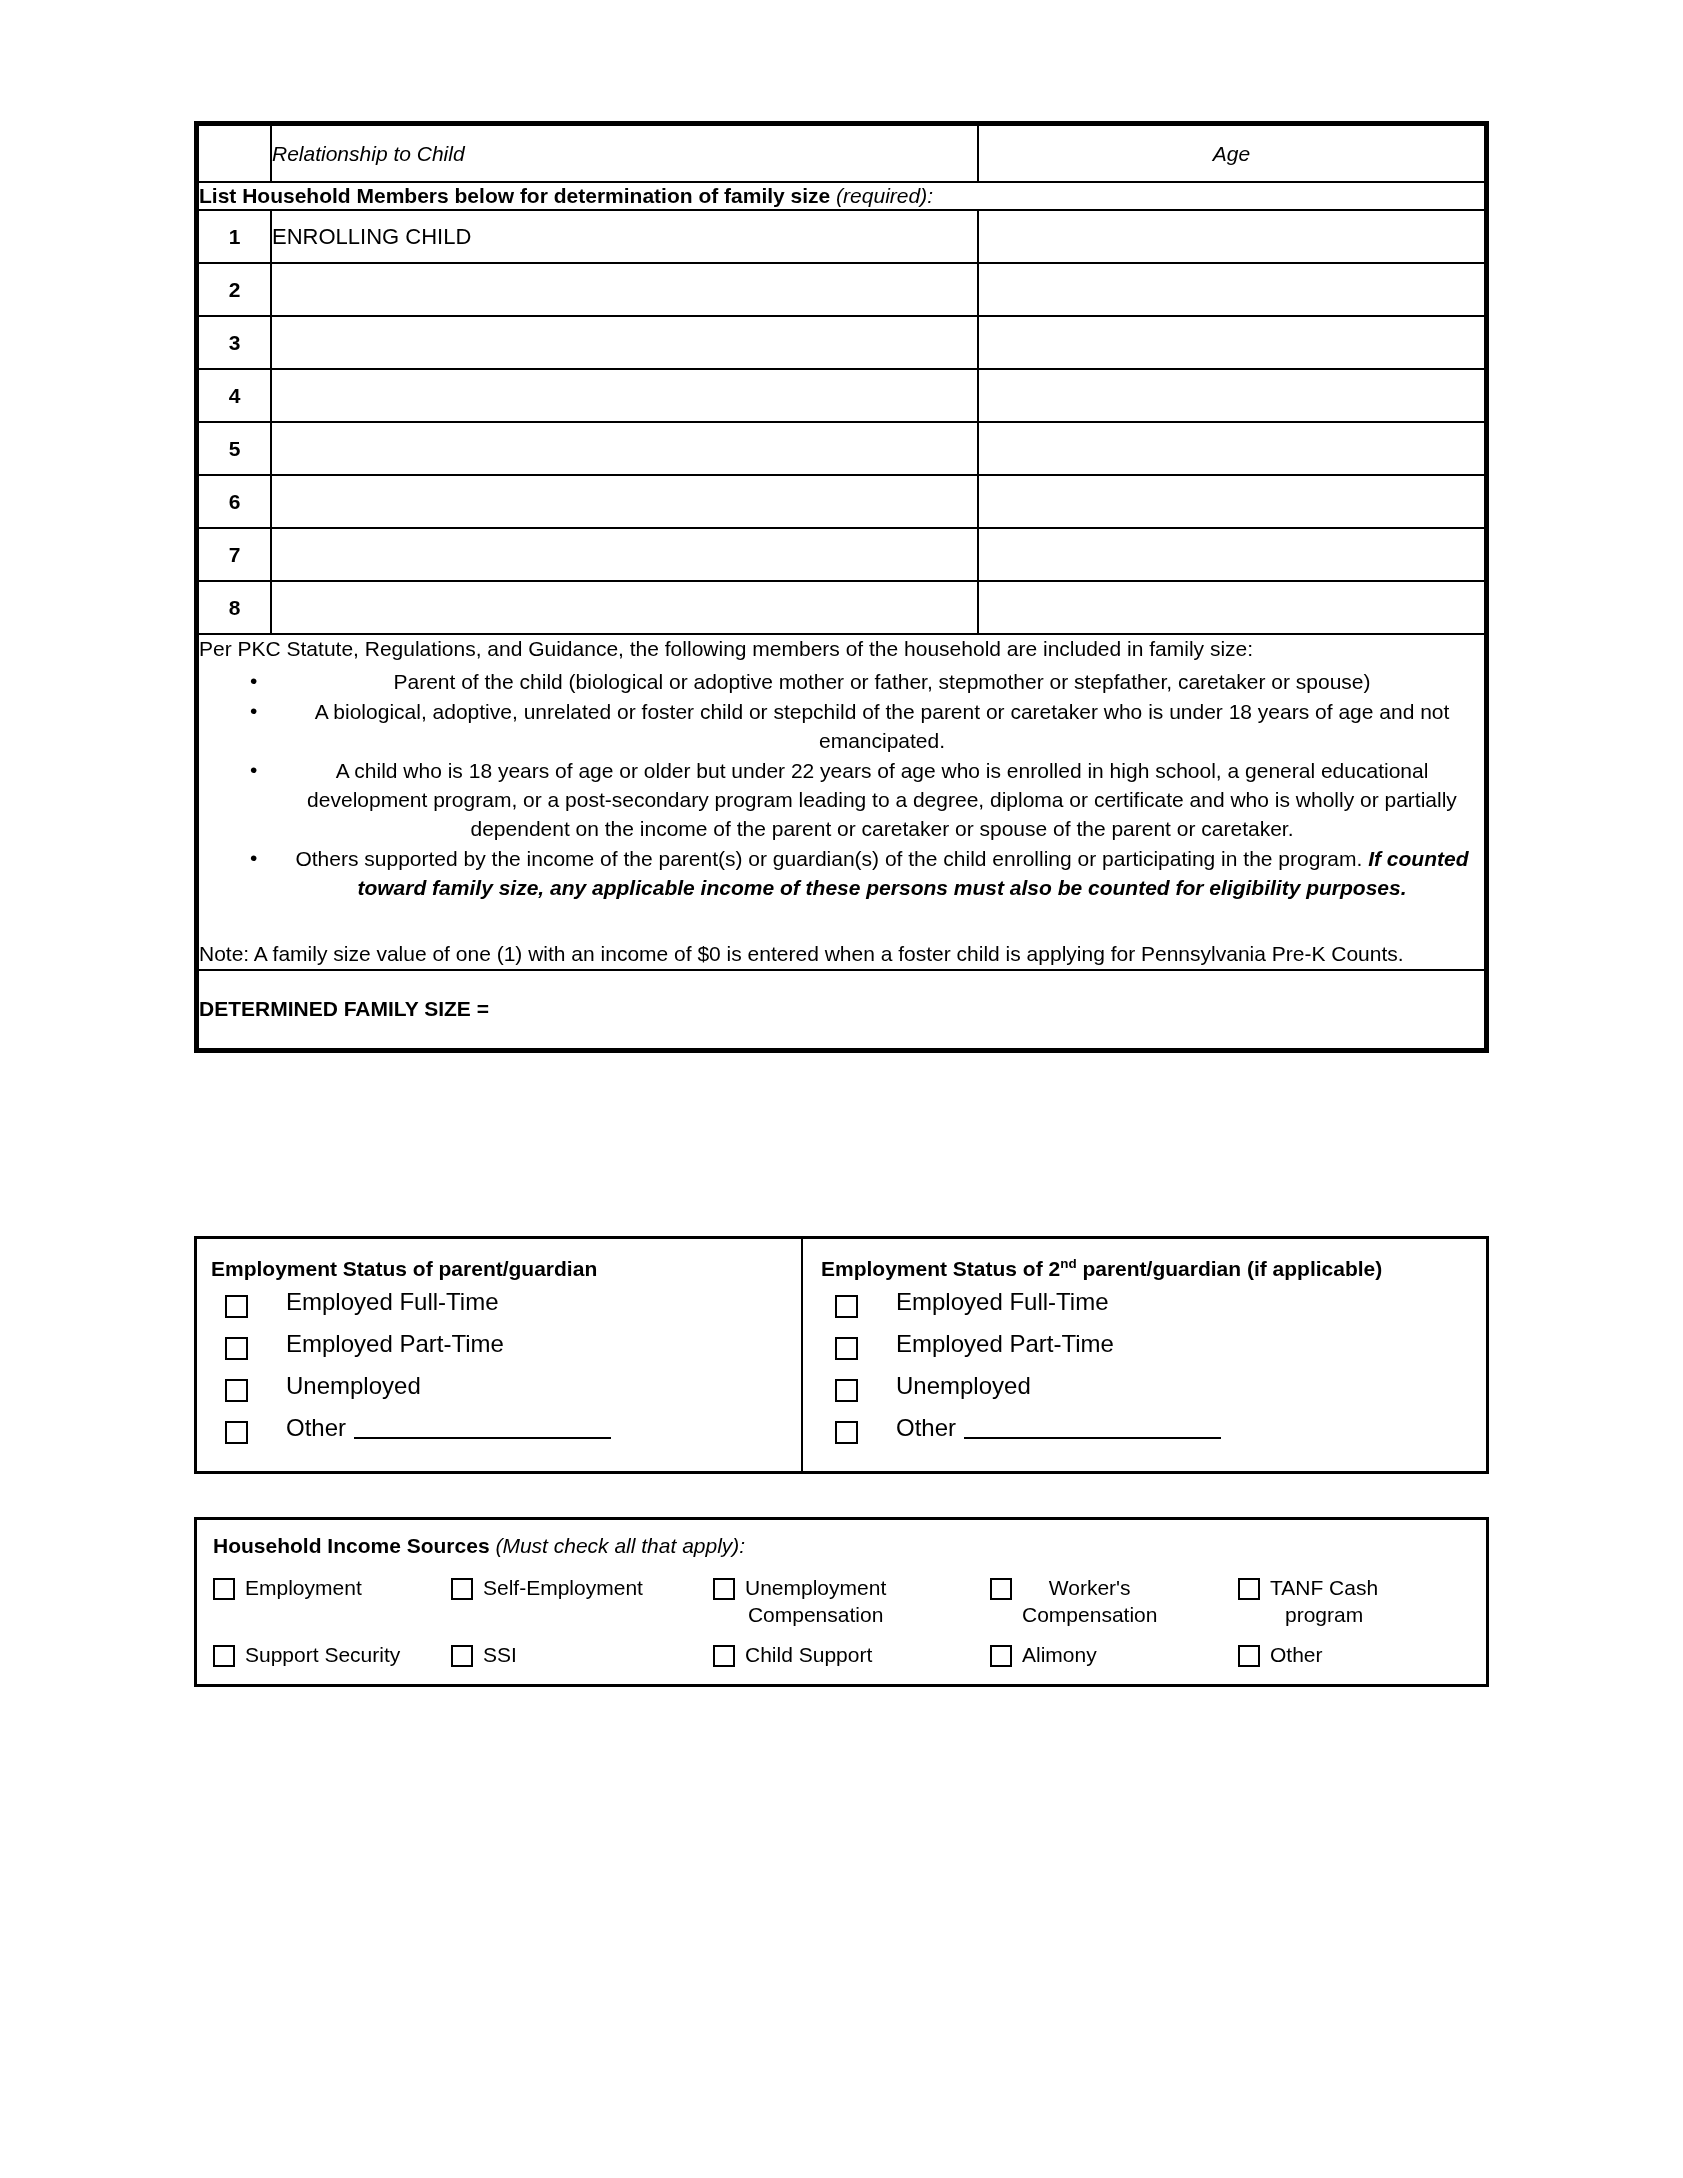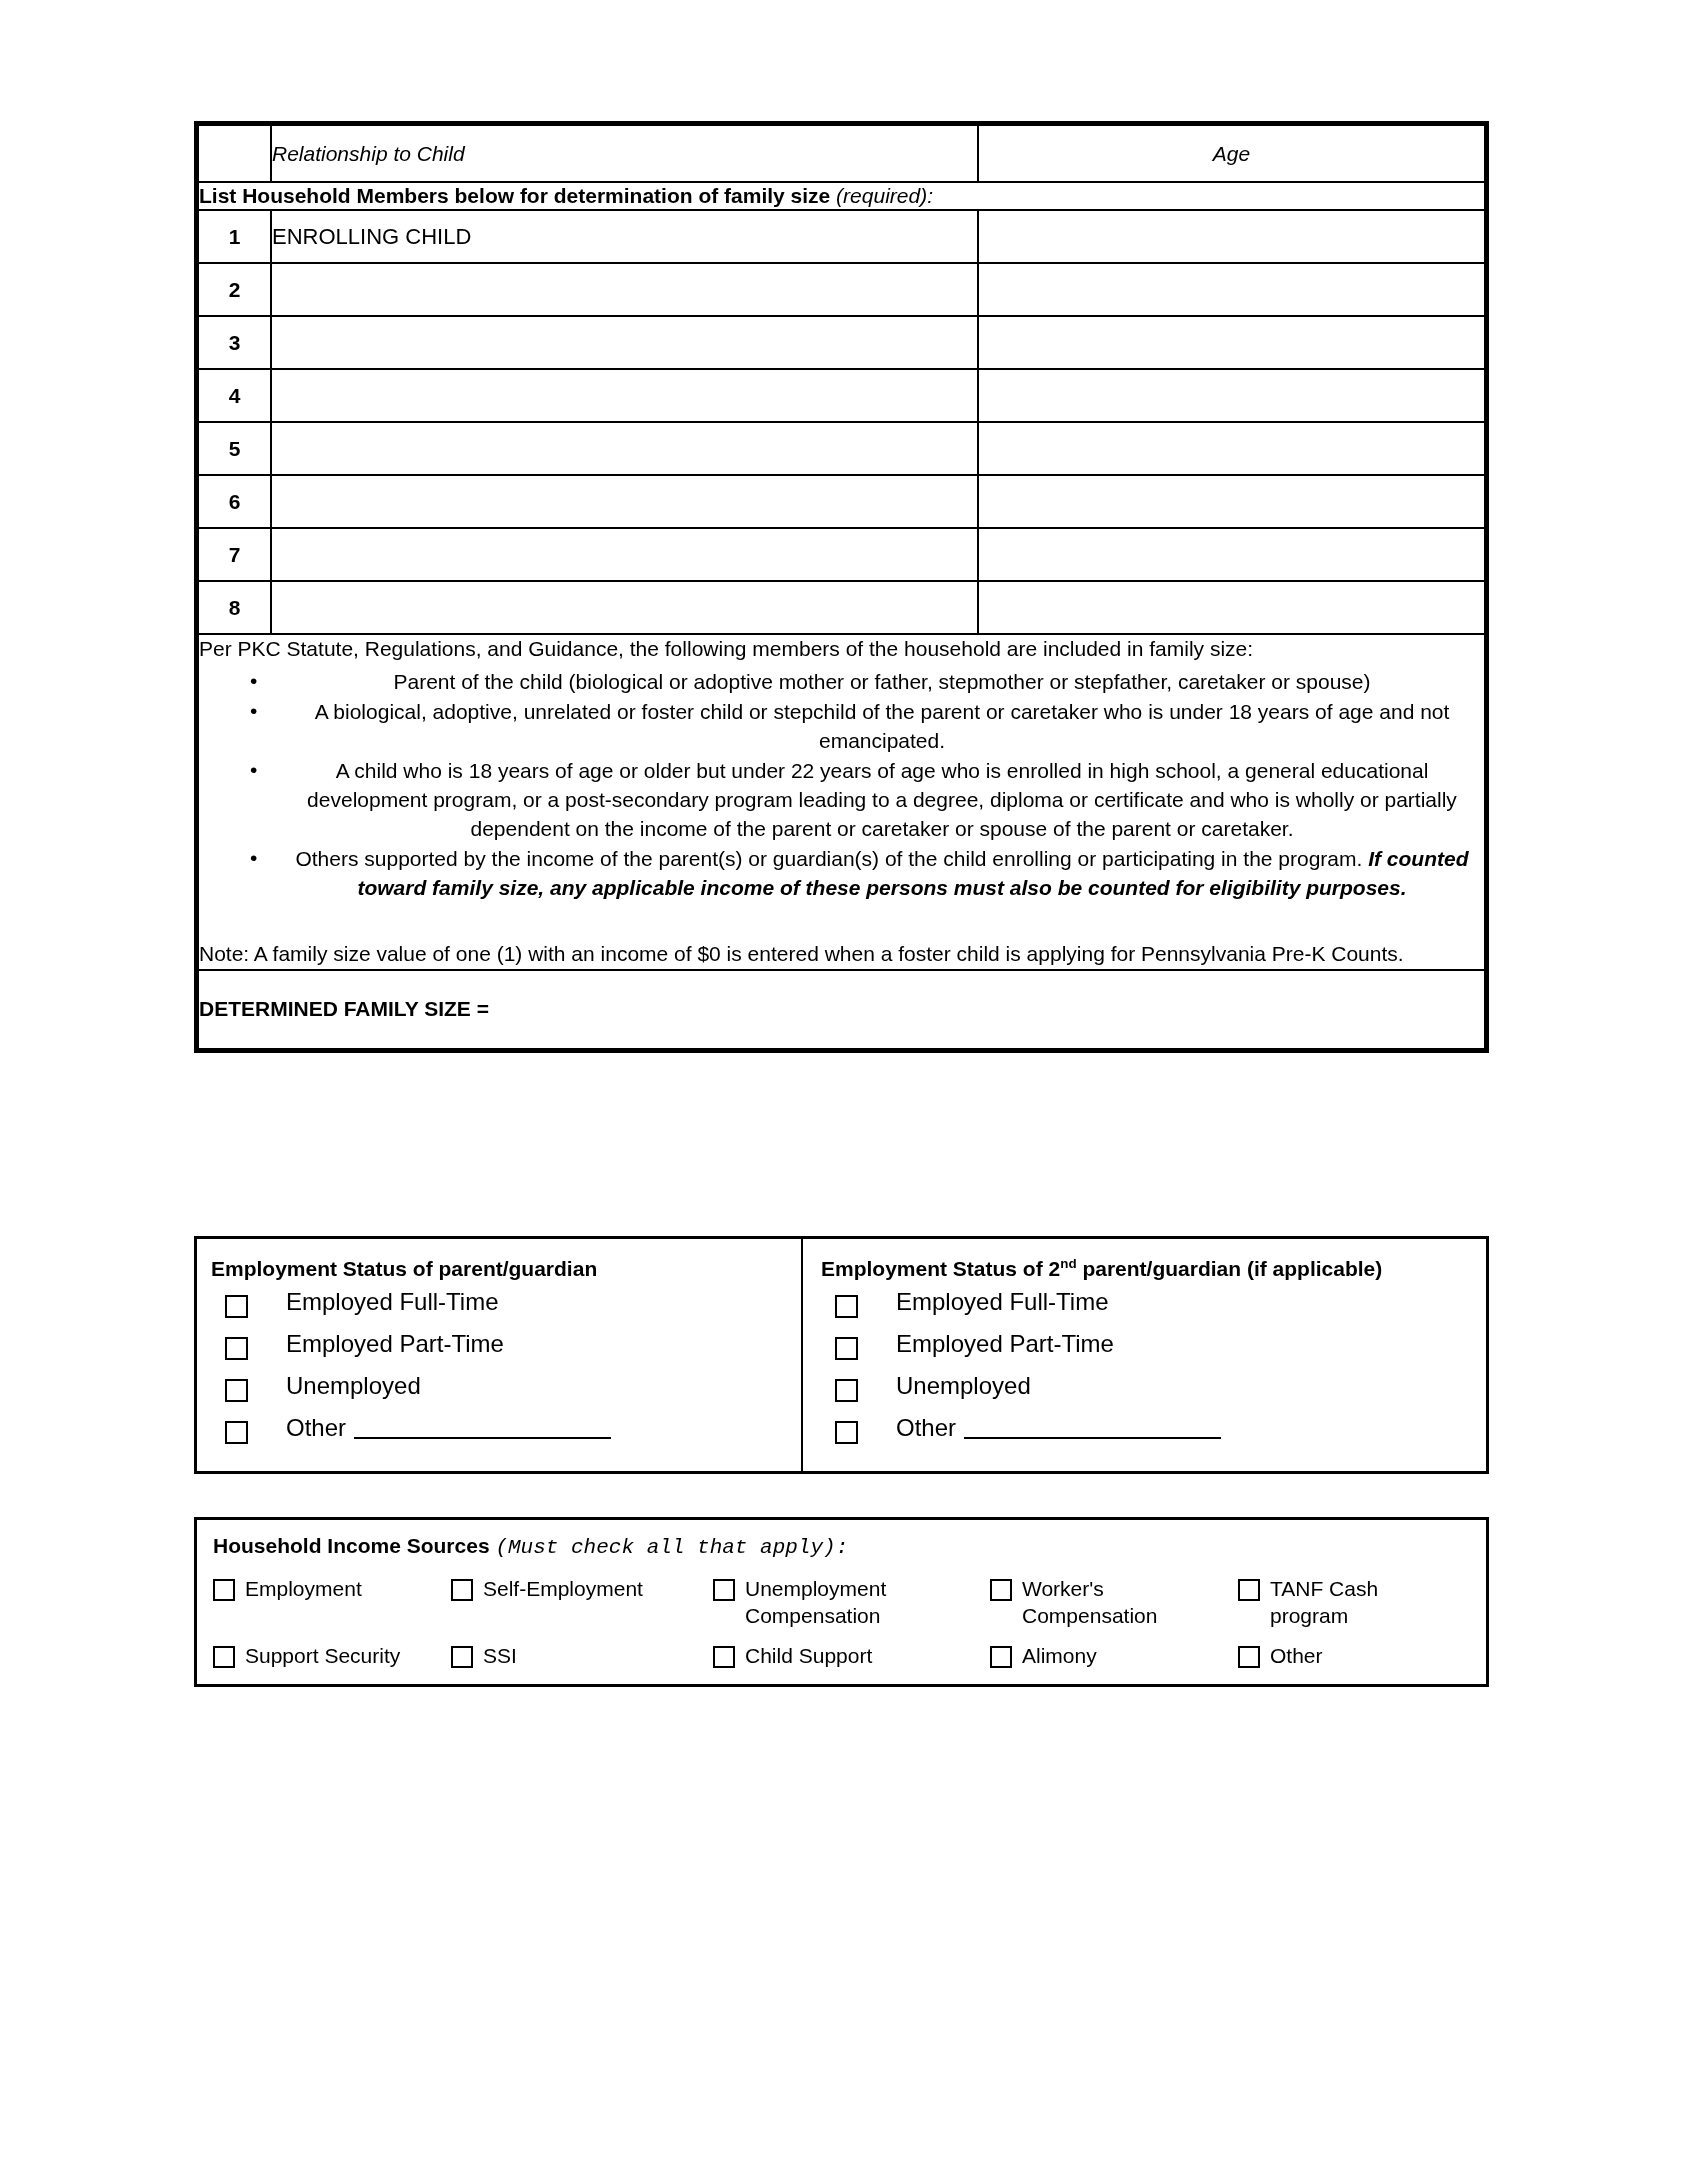--- a/index.html
+++ b/index.html
@@ -188,32 +188,32 @@
     padding: 14px 0 0 16px;
   }
   .inc-title {
     font-size: 21px;
     font-weight: bold;
     margin-bottom: 16px;
   }
   .inc-title .sub {
     font-weight: normal;
     font-style: italic;
-    font-family: Liberation Mono, monospace;
   }
   table.inc {
     width: 1238px;
     border-collapse: collapse;
     table-layout: fixed;
   }
   table.inc td {
     vertical-align: top;
     font-size: 21px;
     padding: 0 0 12px 0;
     line-height: 1.30;
+    text-align: center;
   }
   .inc-item {
     display: flex;
     align-items: flex-start;
   }
   .inc-item .cb {
     flex: 0 0 auto;
     width: 18px;
     height: 18px;
     border: 2px solid #000;

